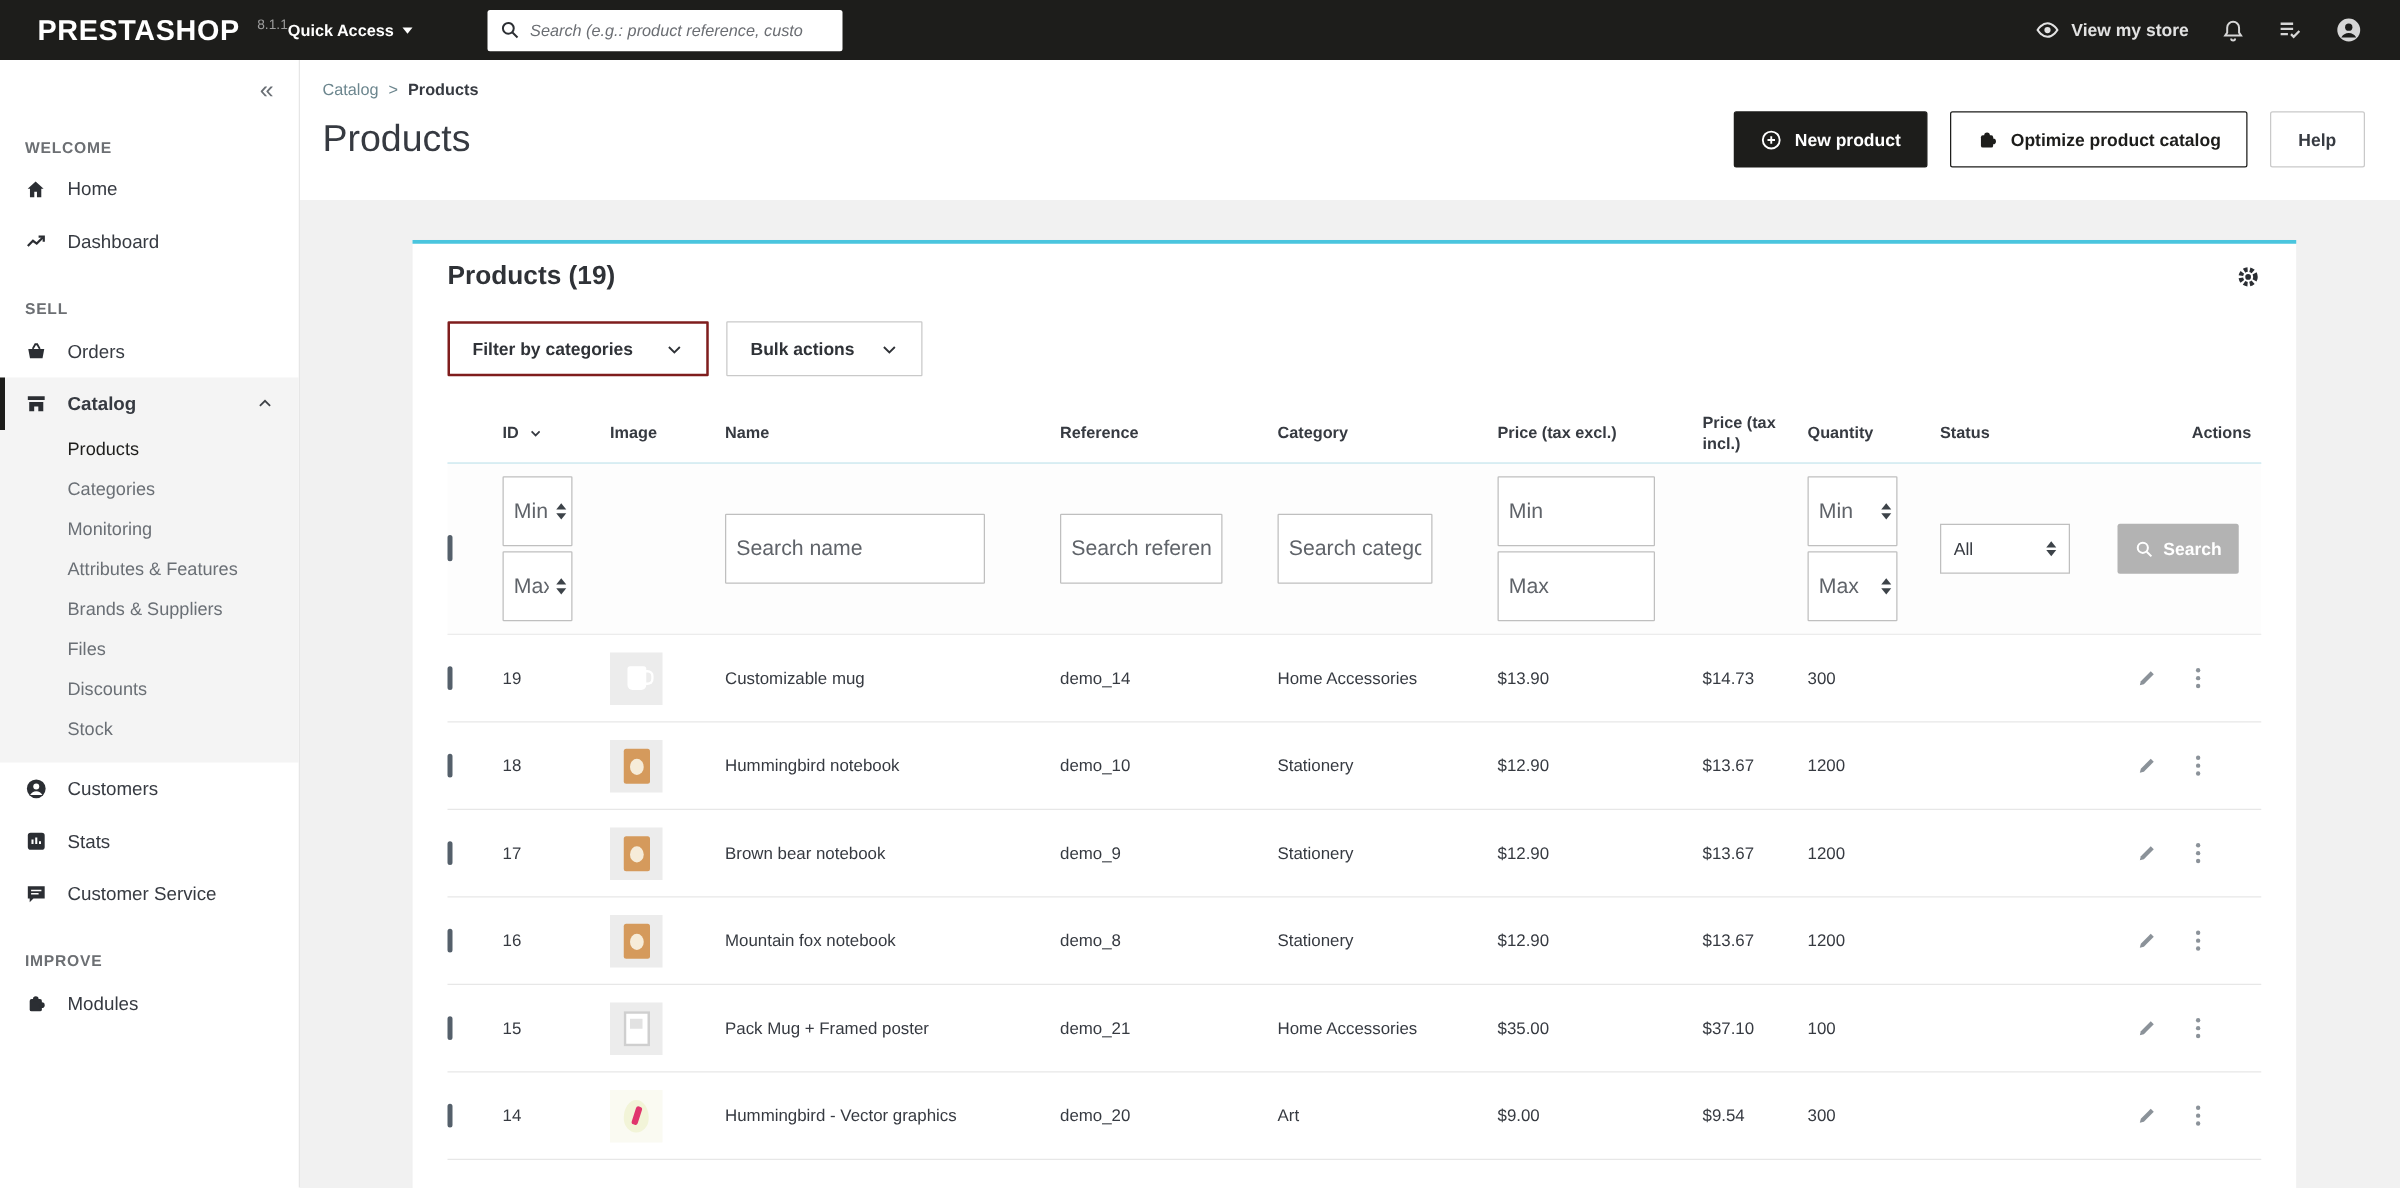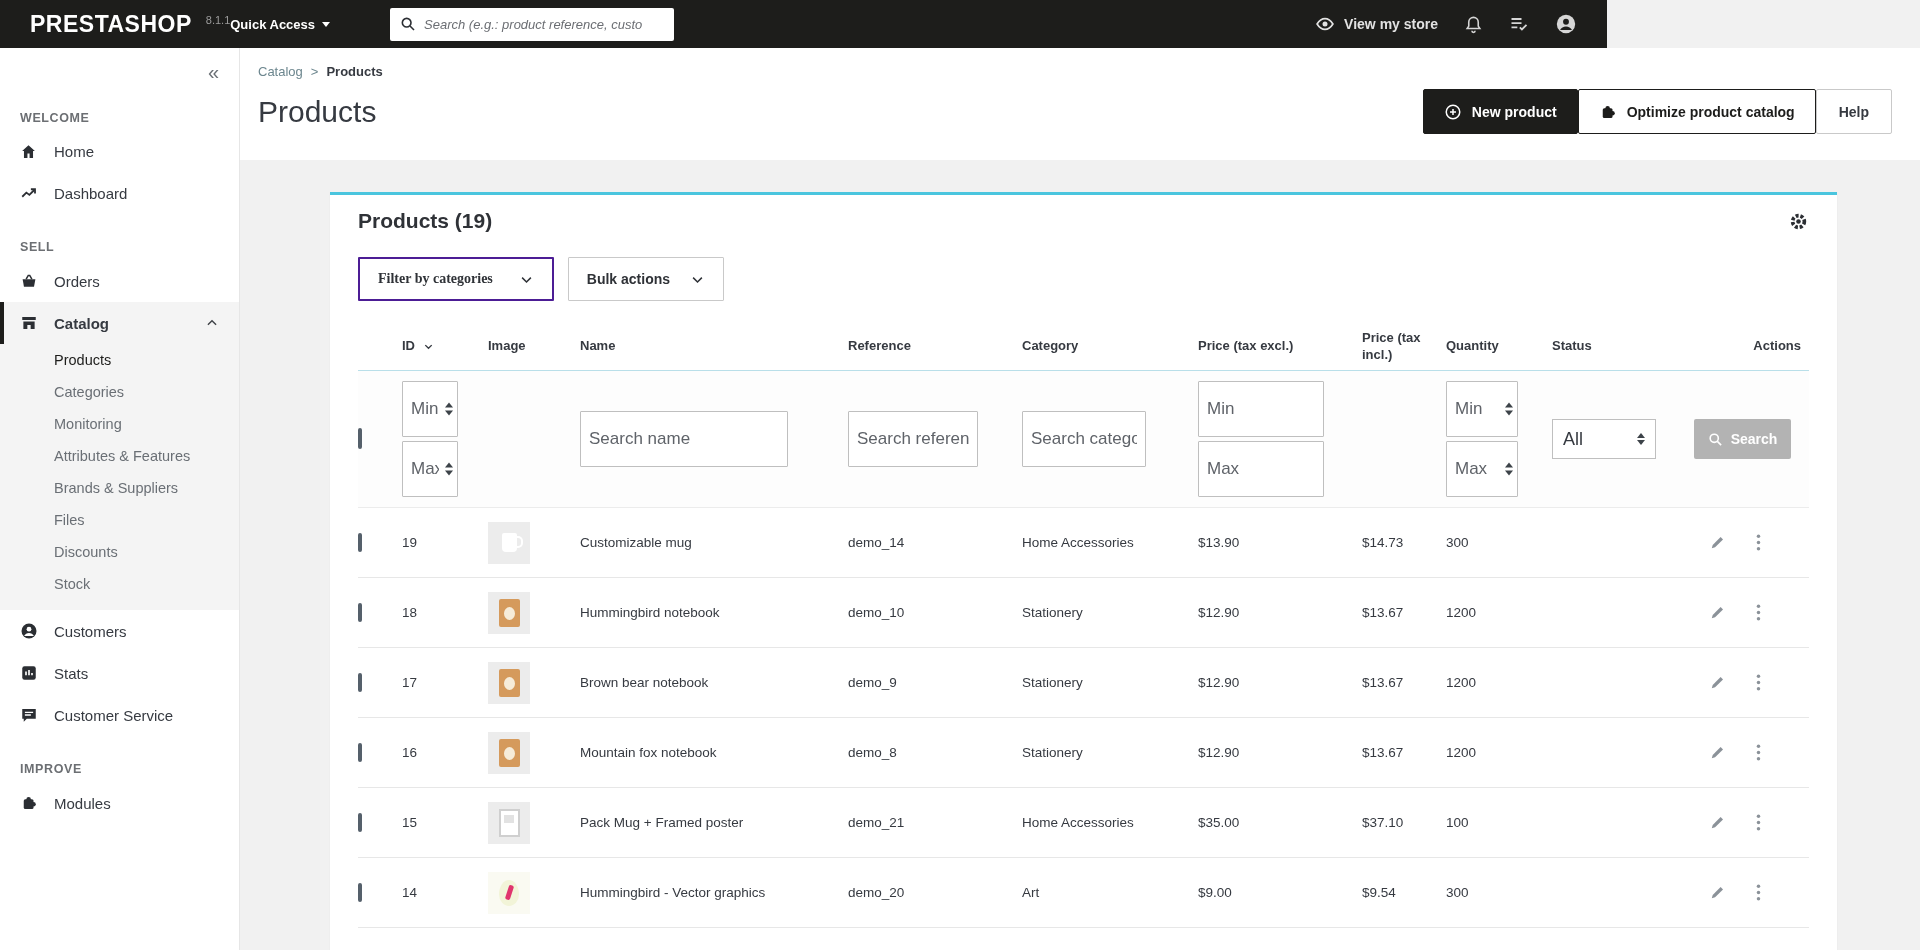--- a/index.html
+++ b/index.html
@@ -1,20 +1,20 @@
 <!DOCTYPE html>
 <html><head>
 <meta charset="utf-8">
 <style>
   * { margin:0; padding:0; box-sizing:border-box; }
   html,body { width:1920px; height:950px; overflow:hidden; background:#f1f1f1;
     font-family:"Liberation Sans","DejaVu Sans",sans-serif; color:#363a41; }
 
   
-  .topbar { position:fixed; top:0; left:0; width:1607px; height:48px; background:#1d1d1b;
+  .topbar { position:fixed; top:0; left:0; width:1920px; height:48px; background:#1d1d1b;
     display:flex; align-items:center; z-index:50; }
   .logo { color:#fff; font-weight:800; font-size:23px; letter-spacing:.5px; margin-left:30px; }
   .version { color:#9b9b9b; font-size:11px; margin-left:14px; margin-top:-8px; }
   .quick-access { color:#fff; font-weight:700; font-size:13px; display:flex; align-items:center; gap:7px; cursor:pointer; }
   .caret-down { width:0; height:0; border-left:4px solid transparent; border-right:4px solid transparent; border-top:5px solid #fff; }
   .top-search { margin-left:60px; width:284px; height:33px; background:#fff; border-radius:2px;
     display:flex; align-items:center; padding:0 10px; gap:8px; }
   .top-search input { border:none; outline:none; width:100%; font-size:13px; font-style:italic; color:#555;
     font-family:inherit; }
   .top-search input::placeholder { color:#6b6e73; }
@@ -42,37 +42,37 @@
   .submenu-item.active { color:#1d1d1b; font-weight:500; }
 
   
   .main { position:absolute; left:240px; top:48px; width:1680px; }
   .page-head { background:#fff; padding:16px 28px 26px 18px; }
   .breadcrumb { font-size:13px; color:#6c868e; display:flex; gap:8px; align-items:center; }
   .breadcrumb .crumb-current { color:#363a41; font-weight:700; }
   .breadcrumb .sep { color:#6c868e; }
   .title-row { display:flex; align-items:center; margin-top:10px; }
   .page-title { font-size:30px; font-weight:500; color:#363a41; }
-  .head-buttons { margin-left:auto; display:flex; align-items:flex-end; }
+  .head-buttons { margin-left:auto; display:flex; gap:18px; align-items:flex-end; }
   .btn { height:45px; display:inline-flex; align-items:center; gap:10px; font-size:14px; font-weight:700;
     border-radius:2px; cursor:pointer; font-family:inherit; }
   .btn-dark { background:#1d1d1b; color:#fff; border:1px solid #1d1d1b; padding:0 20px; }
   .btn-outline-dark { background:#fff; color:#1d1d1b; border:1px solid #1d1d1b; padding:0 20px; }
   .btn-plain { background:#fff; color:#363a41; border:1px solid #c9c9c9; padding:0 22px; }
 
   
   .card { margin:32px 83px 0 90px; background:#fff; border-top:3px solid #4ac5de;
     box-shadow:0 1px 2px rgba(0,0,0,.04); min-height:760px; }
   .card-header { display:flex; align-items:center; padding:14px 28px 4px; }
   .card-title { font-size:21px; font-weight:700; color:#2f3237; }
   .gear-btn { margin-left:auto; color:#2b2e33; cursor:pointer; display:inline-flex; }
   .toolbar { display:flex; gap:14px; padding:20px 28px 22px; }
   .tb-btn { height:44px; display:inline-flex; align-items:center; gap:26px; background:#fff;
     font-size:14px; font-weight:700; color:#2f3237; padding:0 18px; cursor:pointer; border-radius:1px; }
-  .tb-strong { border:2px solid #4c1d95;font-family:Liberation Serif, serif; }
+  .tb-strong { border:2px solid #7f1d1d; }
   .tb-light { border:1px solid #c9c9c9; gap:20px; }
   .chev { display:inline-flex; color:#2f3237; }
 
   
   .table { margin:0 28px; }
   .grid-row { display:grid; grid-template-columns:44px 86px 92px 268px 174px 176px 164px 84px 106px 112px 1fr;
     align-items:center; }
   .thead { min-height:48px; border-bottom:1px solid #b9dfe9; font-weight:700; font-size:13px; color:#363a41; }
   .thead .th { padding-right:8px; line-height:1.25; }
   .th-id { display:flex; align-items:center; gap:8px; cursor:pointer; }
@@ -84,21 +84,21 @@
     color:#363a41; padding:0 8px; font-family:inherit; outline:none; width:100%; }
   .f-input::placeholder { color:#5f6369; opacity:1; }
   .num-wrap { position:relative; }
   .num-wrap .f-input { padding-right:18px; }
   .spinner { position:absolute; right:5px; top:50%; transform:translateY(-50%); display:flex; flex-direction:column; gap:3px; }
   .spin-up { width:0; height:0; border-left:4px solid transparent; border-right:4px solid transparent; border-bottom:5px solid #3d4349; }
   .spin-down { width:0; height:0; border-left:4px solid transparent; border-right:4px solid transparent; border-top:5px solid #3d4349; }
   .w-id { width:56px; } .w-price { width:126px; } .w-qty { width:72px; }
   .w-name { width:208px; } .w-ref { width:130px; } .w-cat { width:124px;text-align:center; }
   .select-box { width:104px; height:40px; border:1px solid #bfbfbf; background:#fff; display:flex; align-items:center;
-    padding:0 10px; font-size:18px; color:#363a41; cursor:pointer; }
+    padding:0 10px; font-size:14px; color:#363a41; cursor:pointer; }
   .select-box .updown { margin-left:auto; display:flex; flex-direction:column; gap:2px; }
   .search-btn { margin-left:30px; width:97px; height:40px; background:#b3b3b3; color:#fff; border:none;
     font-size:14px; font-weight:700; display:inline-flex; align-items:center; justify-content:center; gap:8px;
     border-radius:2px; cursor:pointer; font-family:inherit; }
   .data-row { height:70px; border-bottom:1px solid #e7e7e7; font-size:13.5px; color:#363a41; }
   .thumb { width:42px; height:42px; background:#ececec; display:flex; align-items:center; justify-content:center; }
   .thumb i { display:block; position:relative; }
   .thumb-mug i { width:15px; height:19px; background:#fff; border-radius:2px 2px 4px 4px; }
   .thumb-mug i::after { content:""; position:absolute; right:-6px; top:3px; width:5px; height:8px;
     border:2px solid #fff; border-left:none; border-radius:0 5px 5px 0; }

